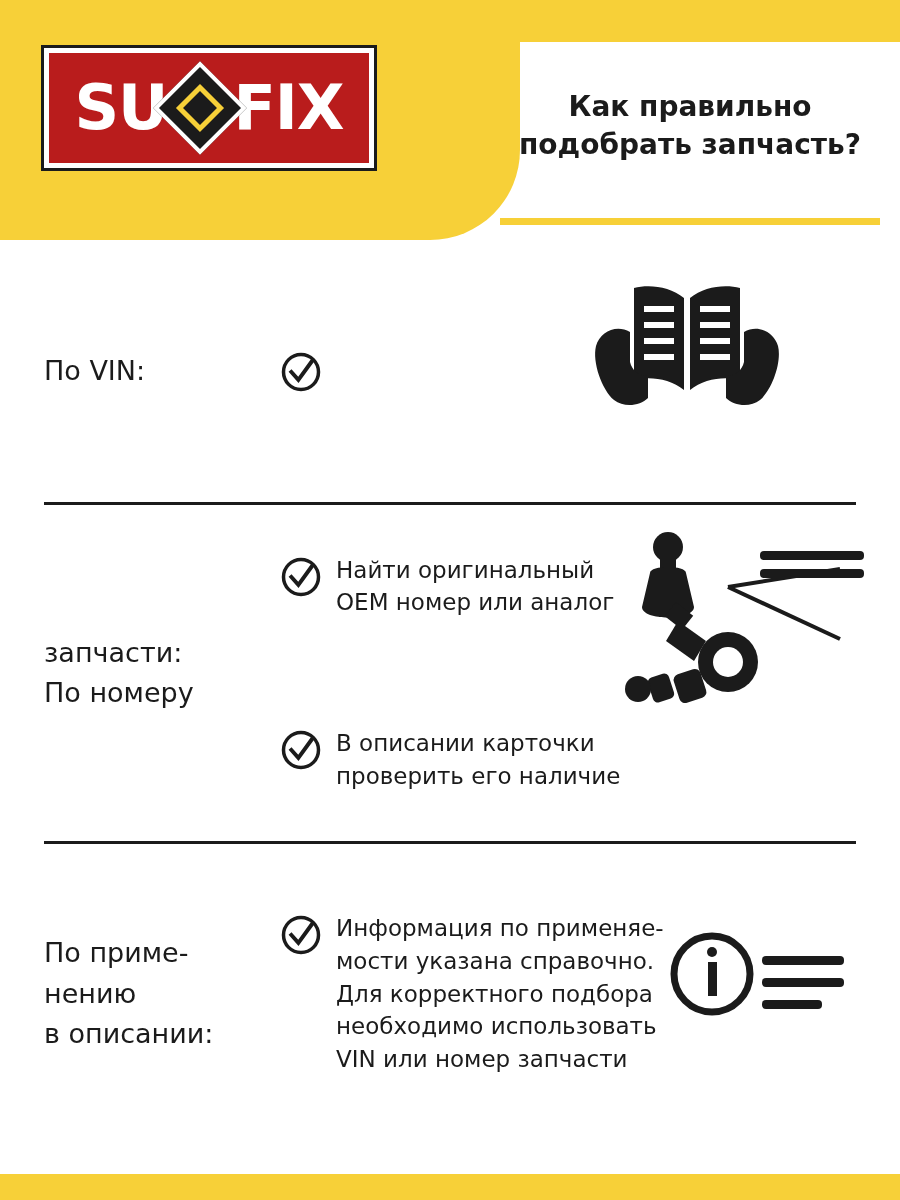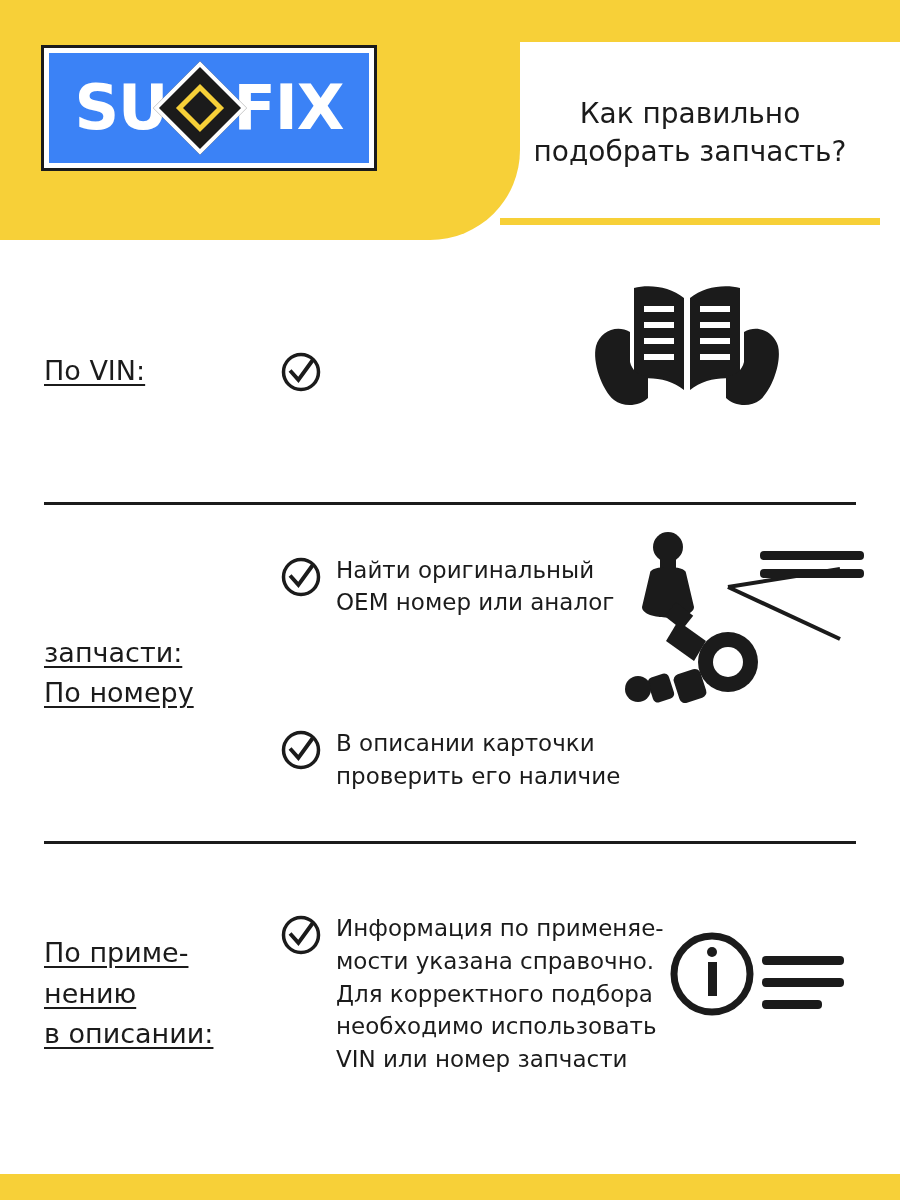--- a/index.html
+++ b/index.html
@@ -31,21 +31,21 @@
   .header-yellow-top {
     position: absolute;
     left: 0; top: 0;
     width: 900px; height: 42px;
     background: #F7D038;
   }
   .logo-box {
     position: absolute;
     left: 44px; top: 48px;
     width: 330px; height: 120px;
-    background: #3b82f6;
+    background: #b91c1c;
     border: 5px solid #ffffff;
     box-shadow: 0 0 0 3px #1b1b1b;
     display: flex;
     align-items: center;
     justify-content: center;
   }
   .logo-text {
     color: #ffffff;
     font-family: "DejaVu Sans", sans-serif;
     font-weight: bold;
@@ -73,25 +73,25 @@
   }
   .dia-inner {
     position: absolute;
     width: 34px; height: 34px;
     border: 5px solid #F7D038;
     transform: rotate(45deg);
     top: 20px; left: 20px;
   }
   .header-title {
     position: absolute;
-    left: 500px; top: 95px;
+    left: 500px; top: 88px;
     width: 380px;
     text-align: center;
     font-family: "DejaVu Sans", sans-serif;
-    font-weight: normal;
+    font-weight: bold;
     font-size: 28px;
     line-height: 1.35;
     color: #1b1b1b;
   }
   .header-underline {
     position: absolute;
     left: 500px; top: 218px;
     width: 380px; height: 7px;
     background: #F7D038;
   }
@@ -114,21 +114,20 @@
   }
   .sec-label {
     width: 230px;
     flex: 0 0 230px;
     font-family: "DejaVu Sans", sans-serif;
     font-size: 27px;
     color: #1b1b1b;
     line-height: 1.5;
   }
   .sec-label span {
-    text-decoration: underline;
     text-underline-offset: 4px;
     margin-top: 40px;
   }
   .sec-items {
     flex: 1 1 auto;
     padding-left: 6px;
   }
   .bullet {
     display: flex;
     align-items: flex-start;

